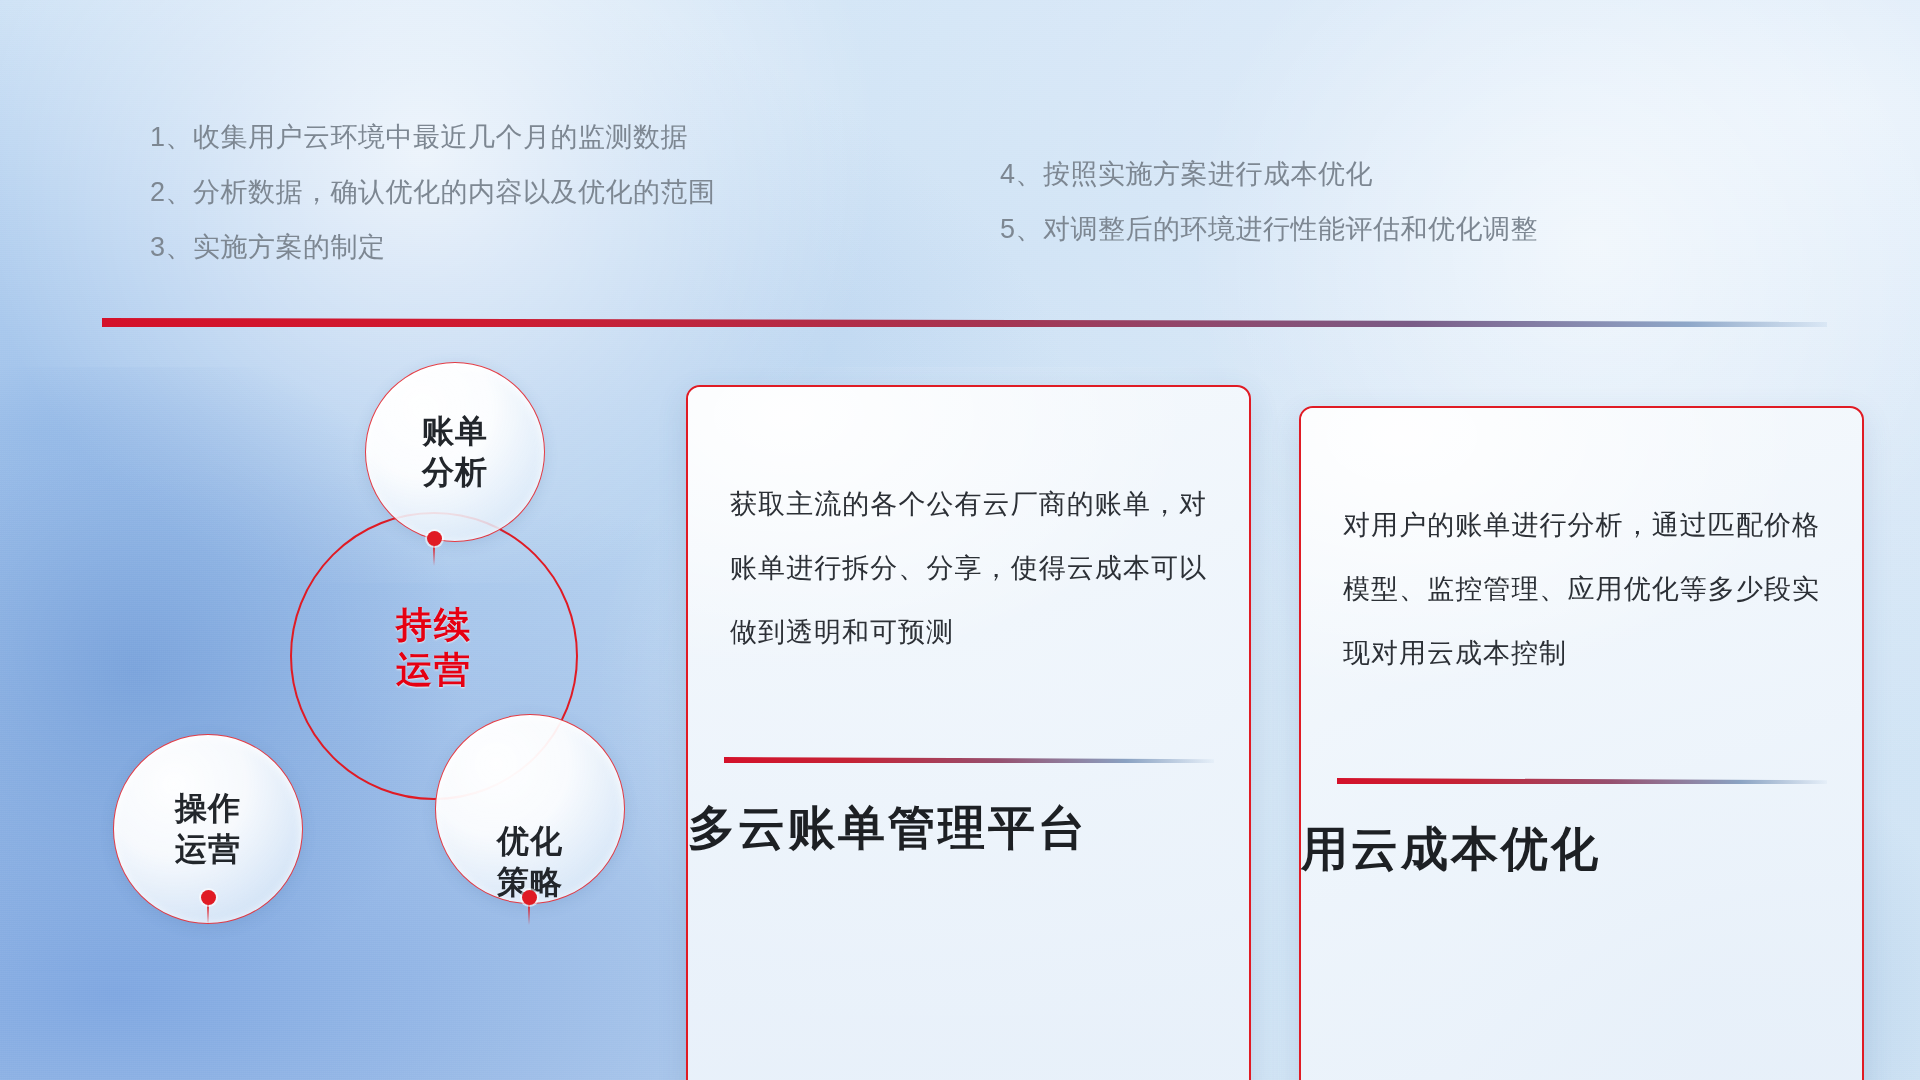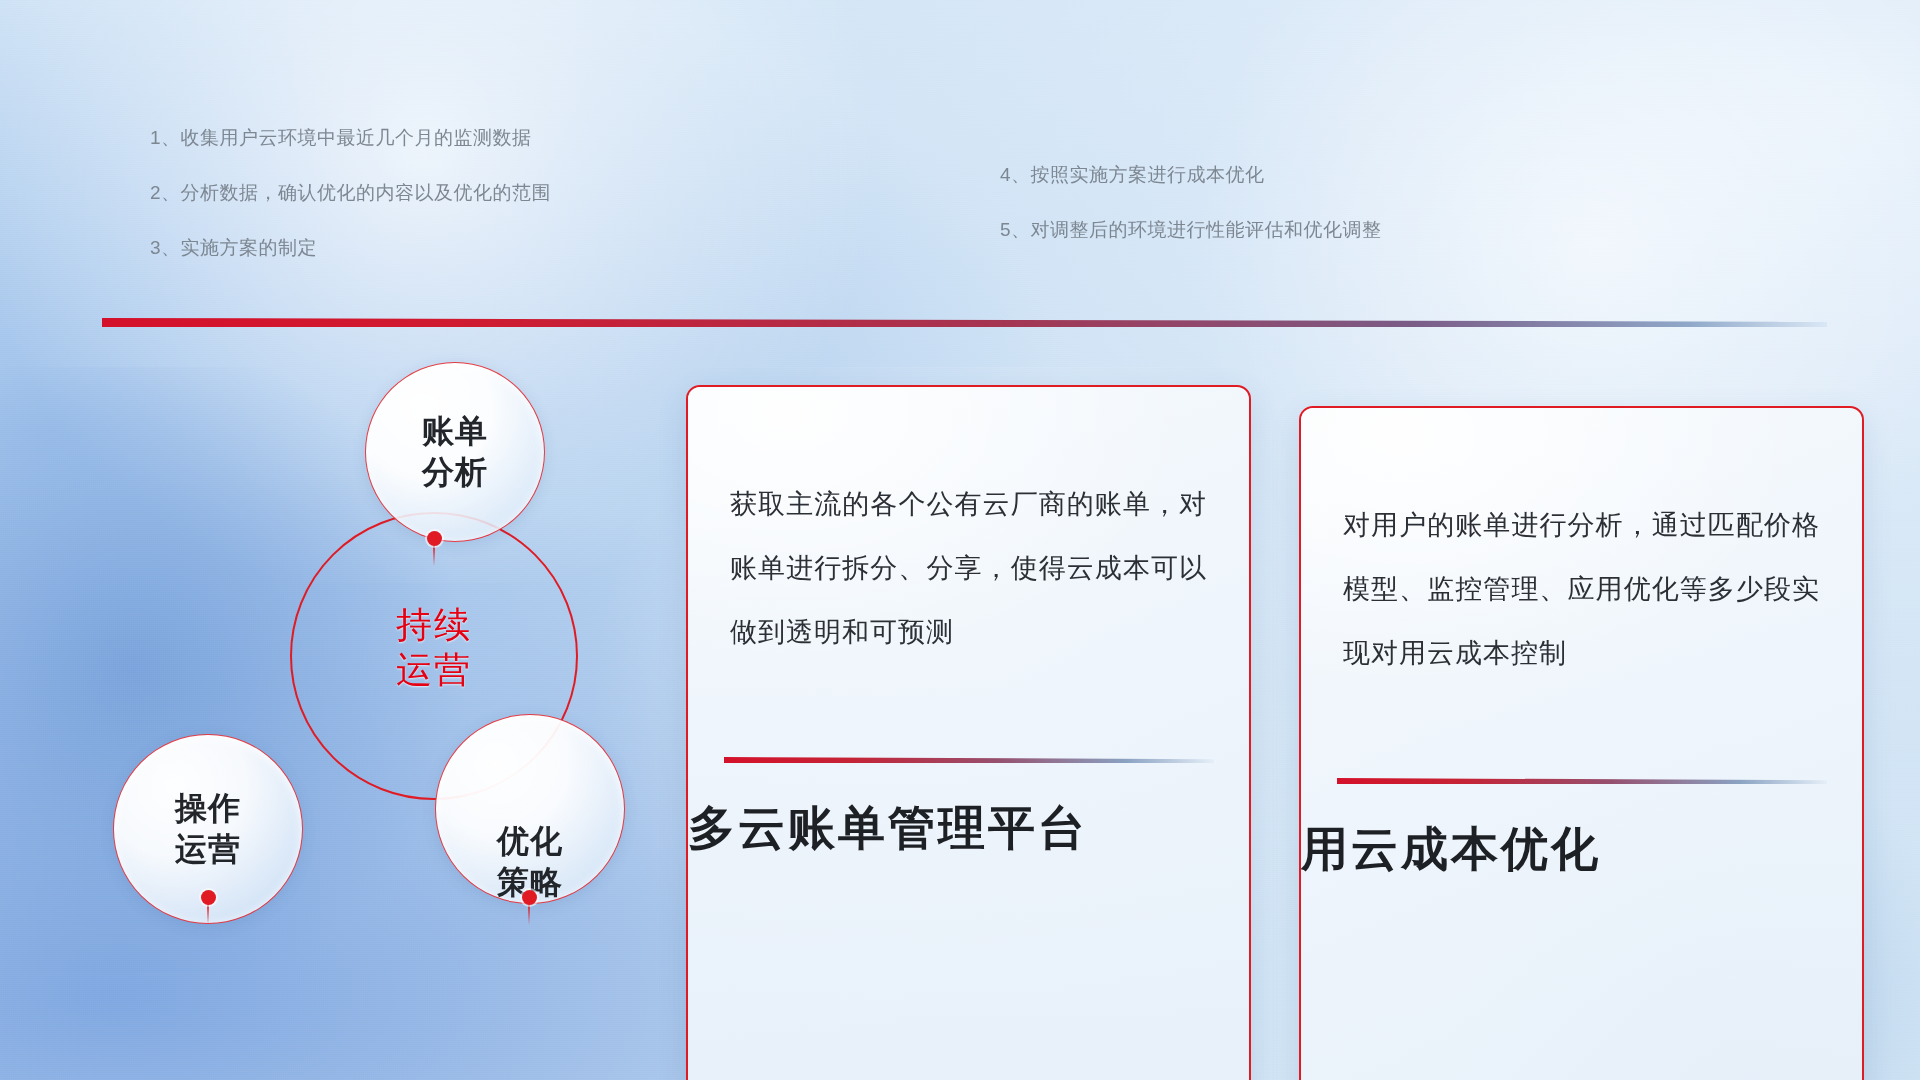--- a/index.html
+++ b/index.html
@@ -47,21 +47,21 @@
       repeating-linear-gradient(90deg, rgba(255,255,255,.07) 0 1px, rgba(0,0,0,0) 1px 2px);
   }
 
   
   #steps{position:absolute;left:0;top:0;width:1920px;height:300px;}
   .step-col{position:absolute;}
   .col-left{left:150px;top:110px;}
   .col-right{left:1000px;top:147px;}
   .step-line{
     color:#7d8792;
-    font-size:19px;
+    font-size:27px;
     line-height:55px;
     white-space:nowrap;
     letter-spacing:.5px;
   }
 
   
   #divider{
     position:absolute;left:102px;top:318px;width:1725px;height:9px;
   }
   #divider .d-fill{
@@ -88,21 +88,21 @@
     text-align:center;
   }
   .bubble-label{
     font-size:32px;font-weight:700;color:#22262b;line-height:1.28;letter-spacing:1px;
   }
   .bub-top{left:270px;top:12px;width:180px;height:180px;}
   .bub-bl{left:18px;top:384px;width:190px;height:190px;}
   .bub-br{left:340px;top:364px;width:190px;height:190px;align-items:flex-end;}
   .center-label{
     position:absolute;left:195px;top:252px;width:288px;
-    text-align:center;color:#e60012;font-weight:400;
+    text-align:center;color:#e60012;font-weight:700;
     font-size:36px;line-height:1.26;letter-spacing:2px;
     text-shadow:0 1px 2px rgba(255,255,255,.7);
   }
   .node-dot{
     position:absolute;width:15px;height:15px;border-radius:50%;
     background:#e01b24;box-shadow:0 0 0 2px rgba(255,255,255,.55);
   }
   .node-tail{
     position:absolute;width:2px;height:22px;
     background:linear-gradient(180deg,#e01b24,rgba(224,27,36,0));

